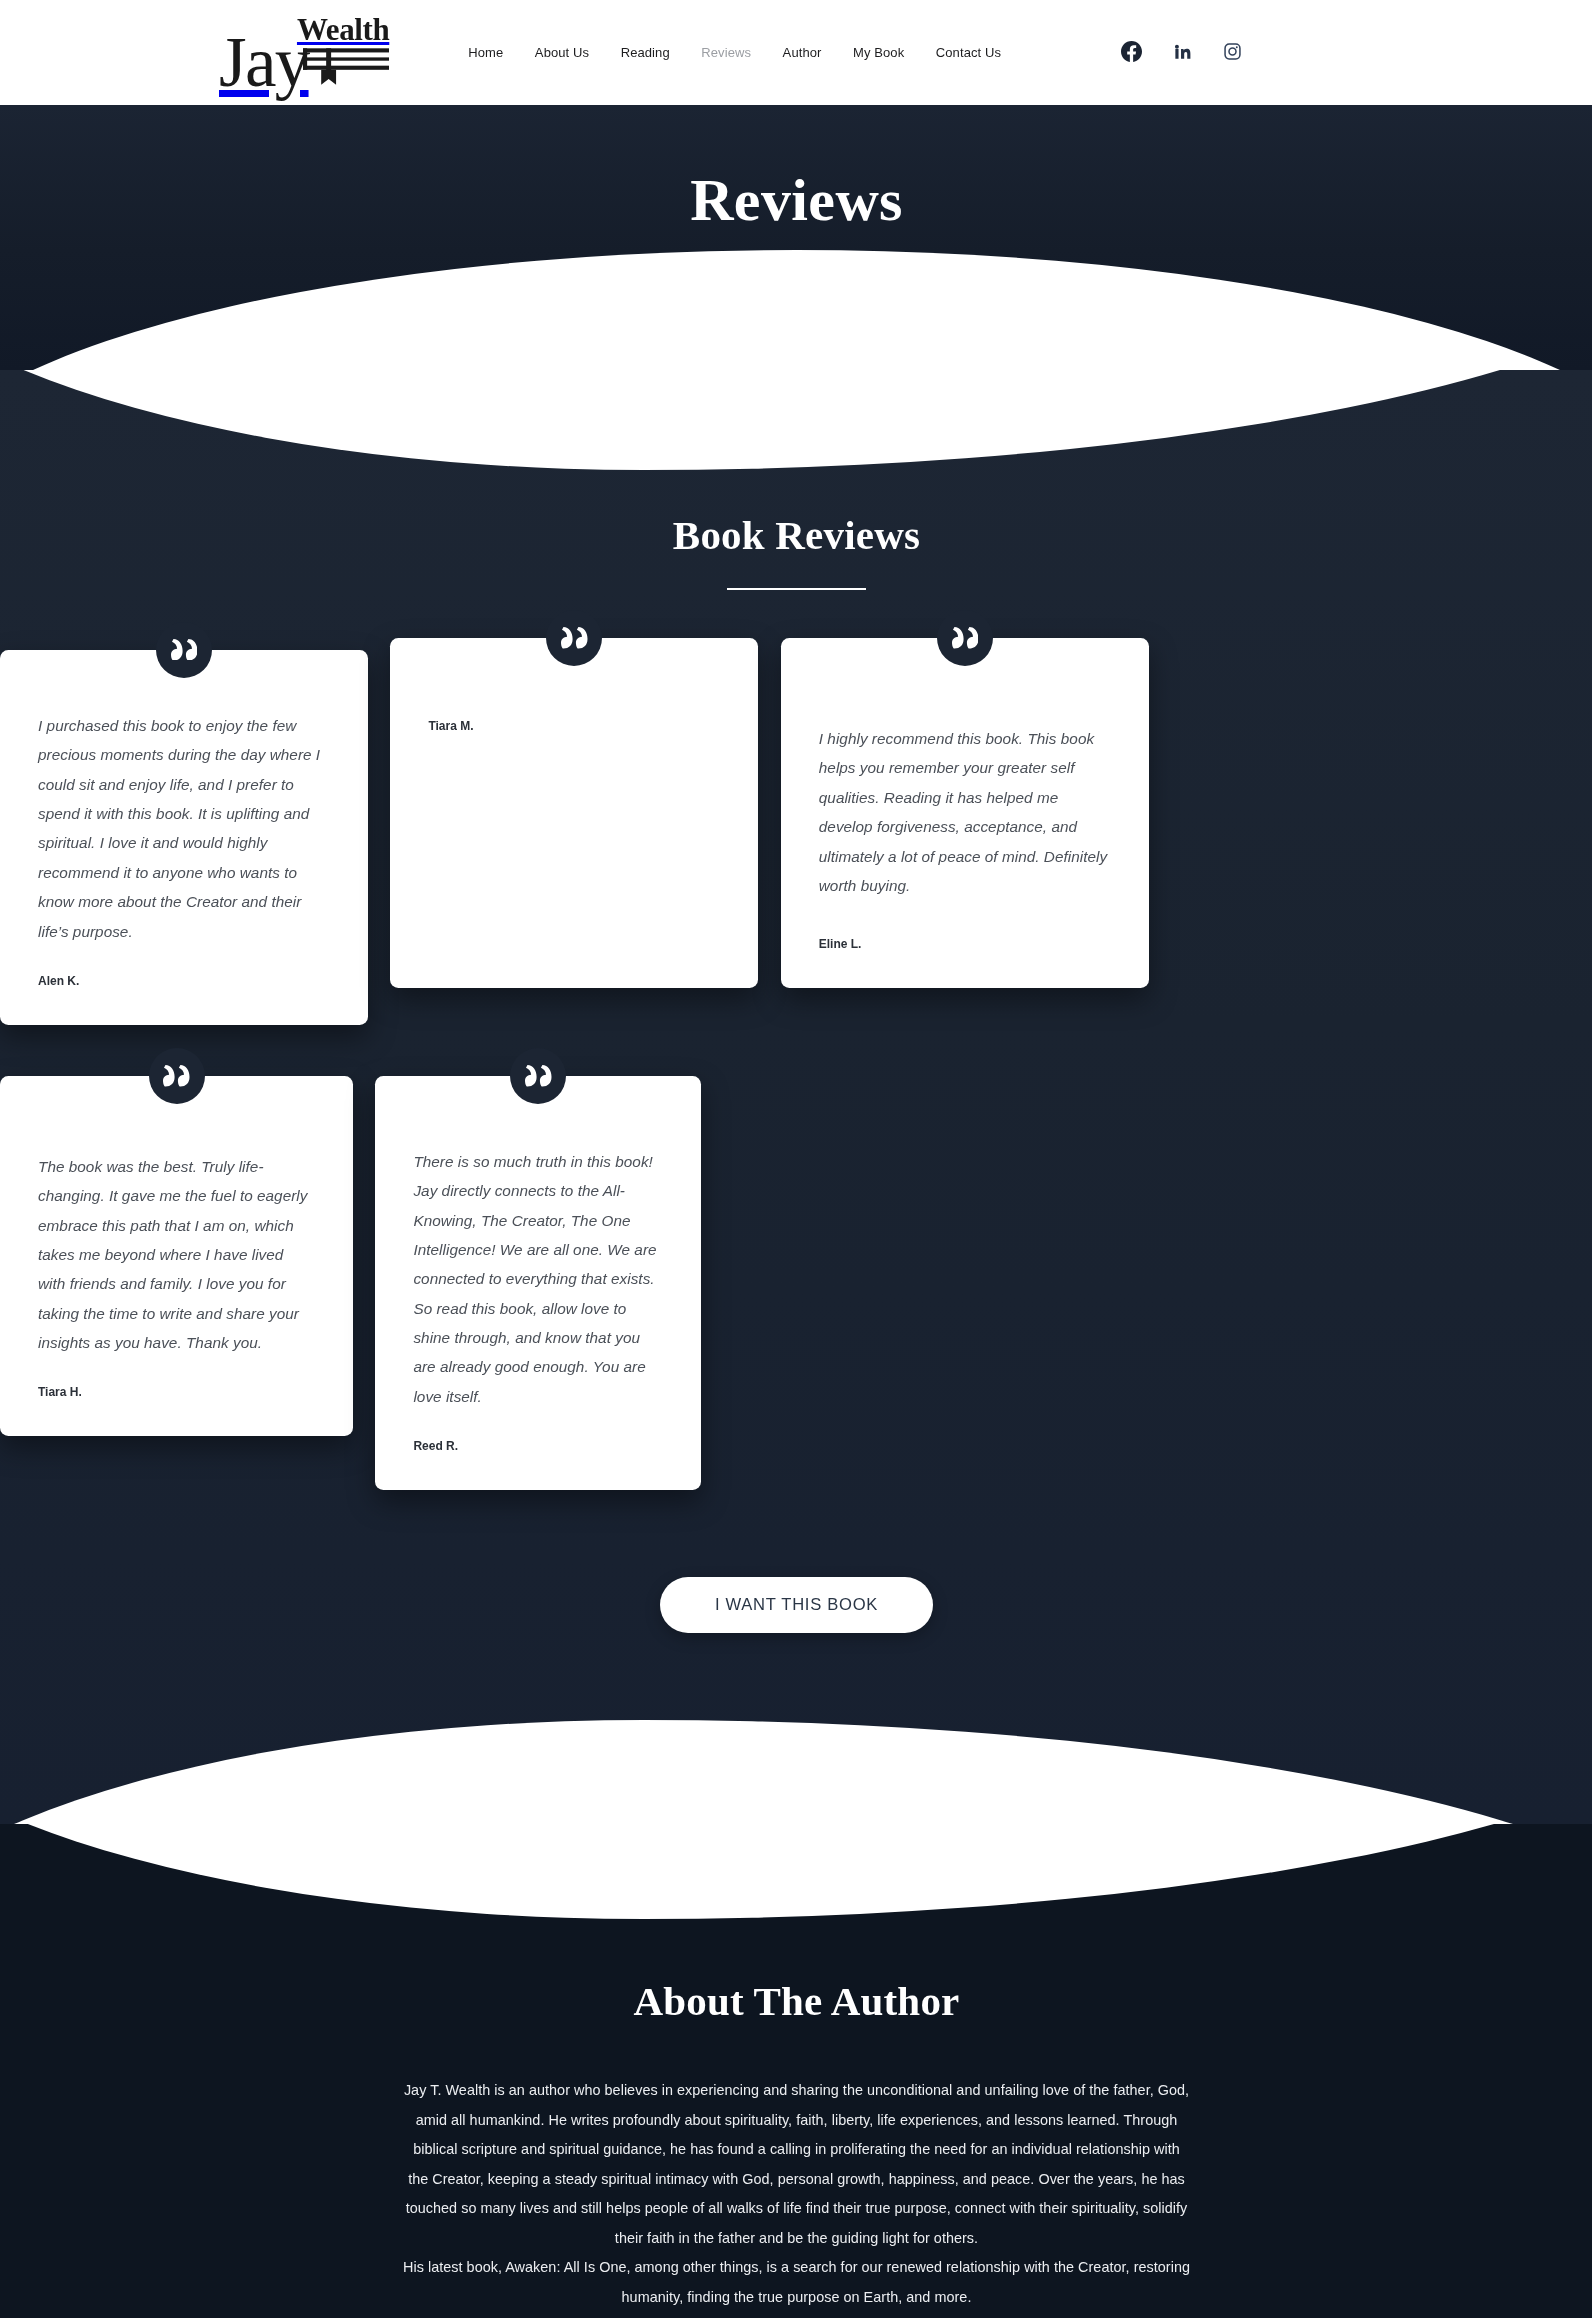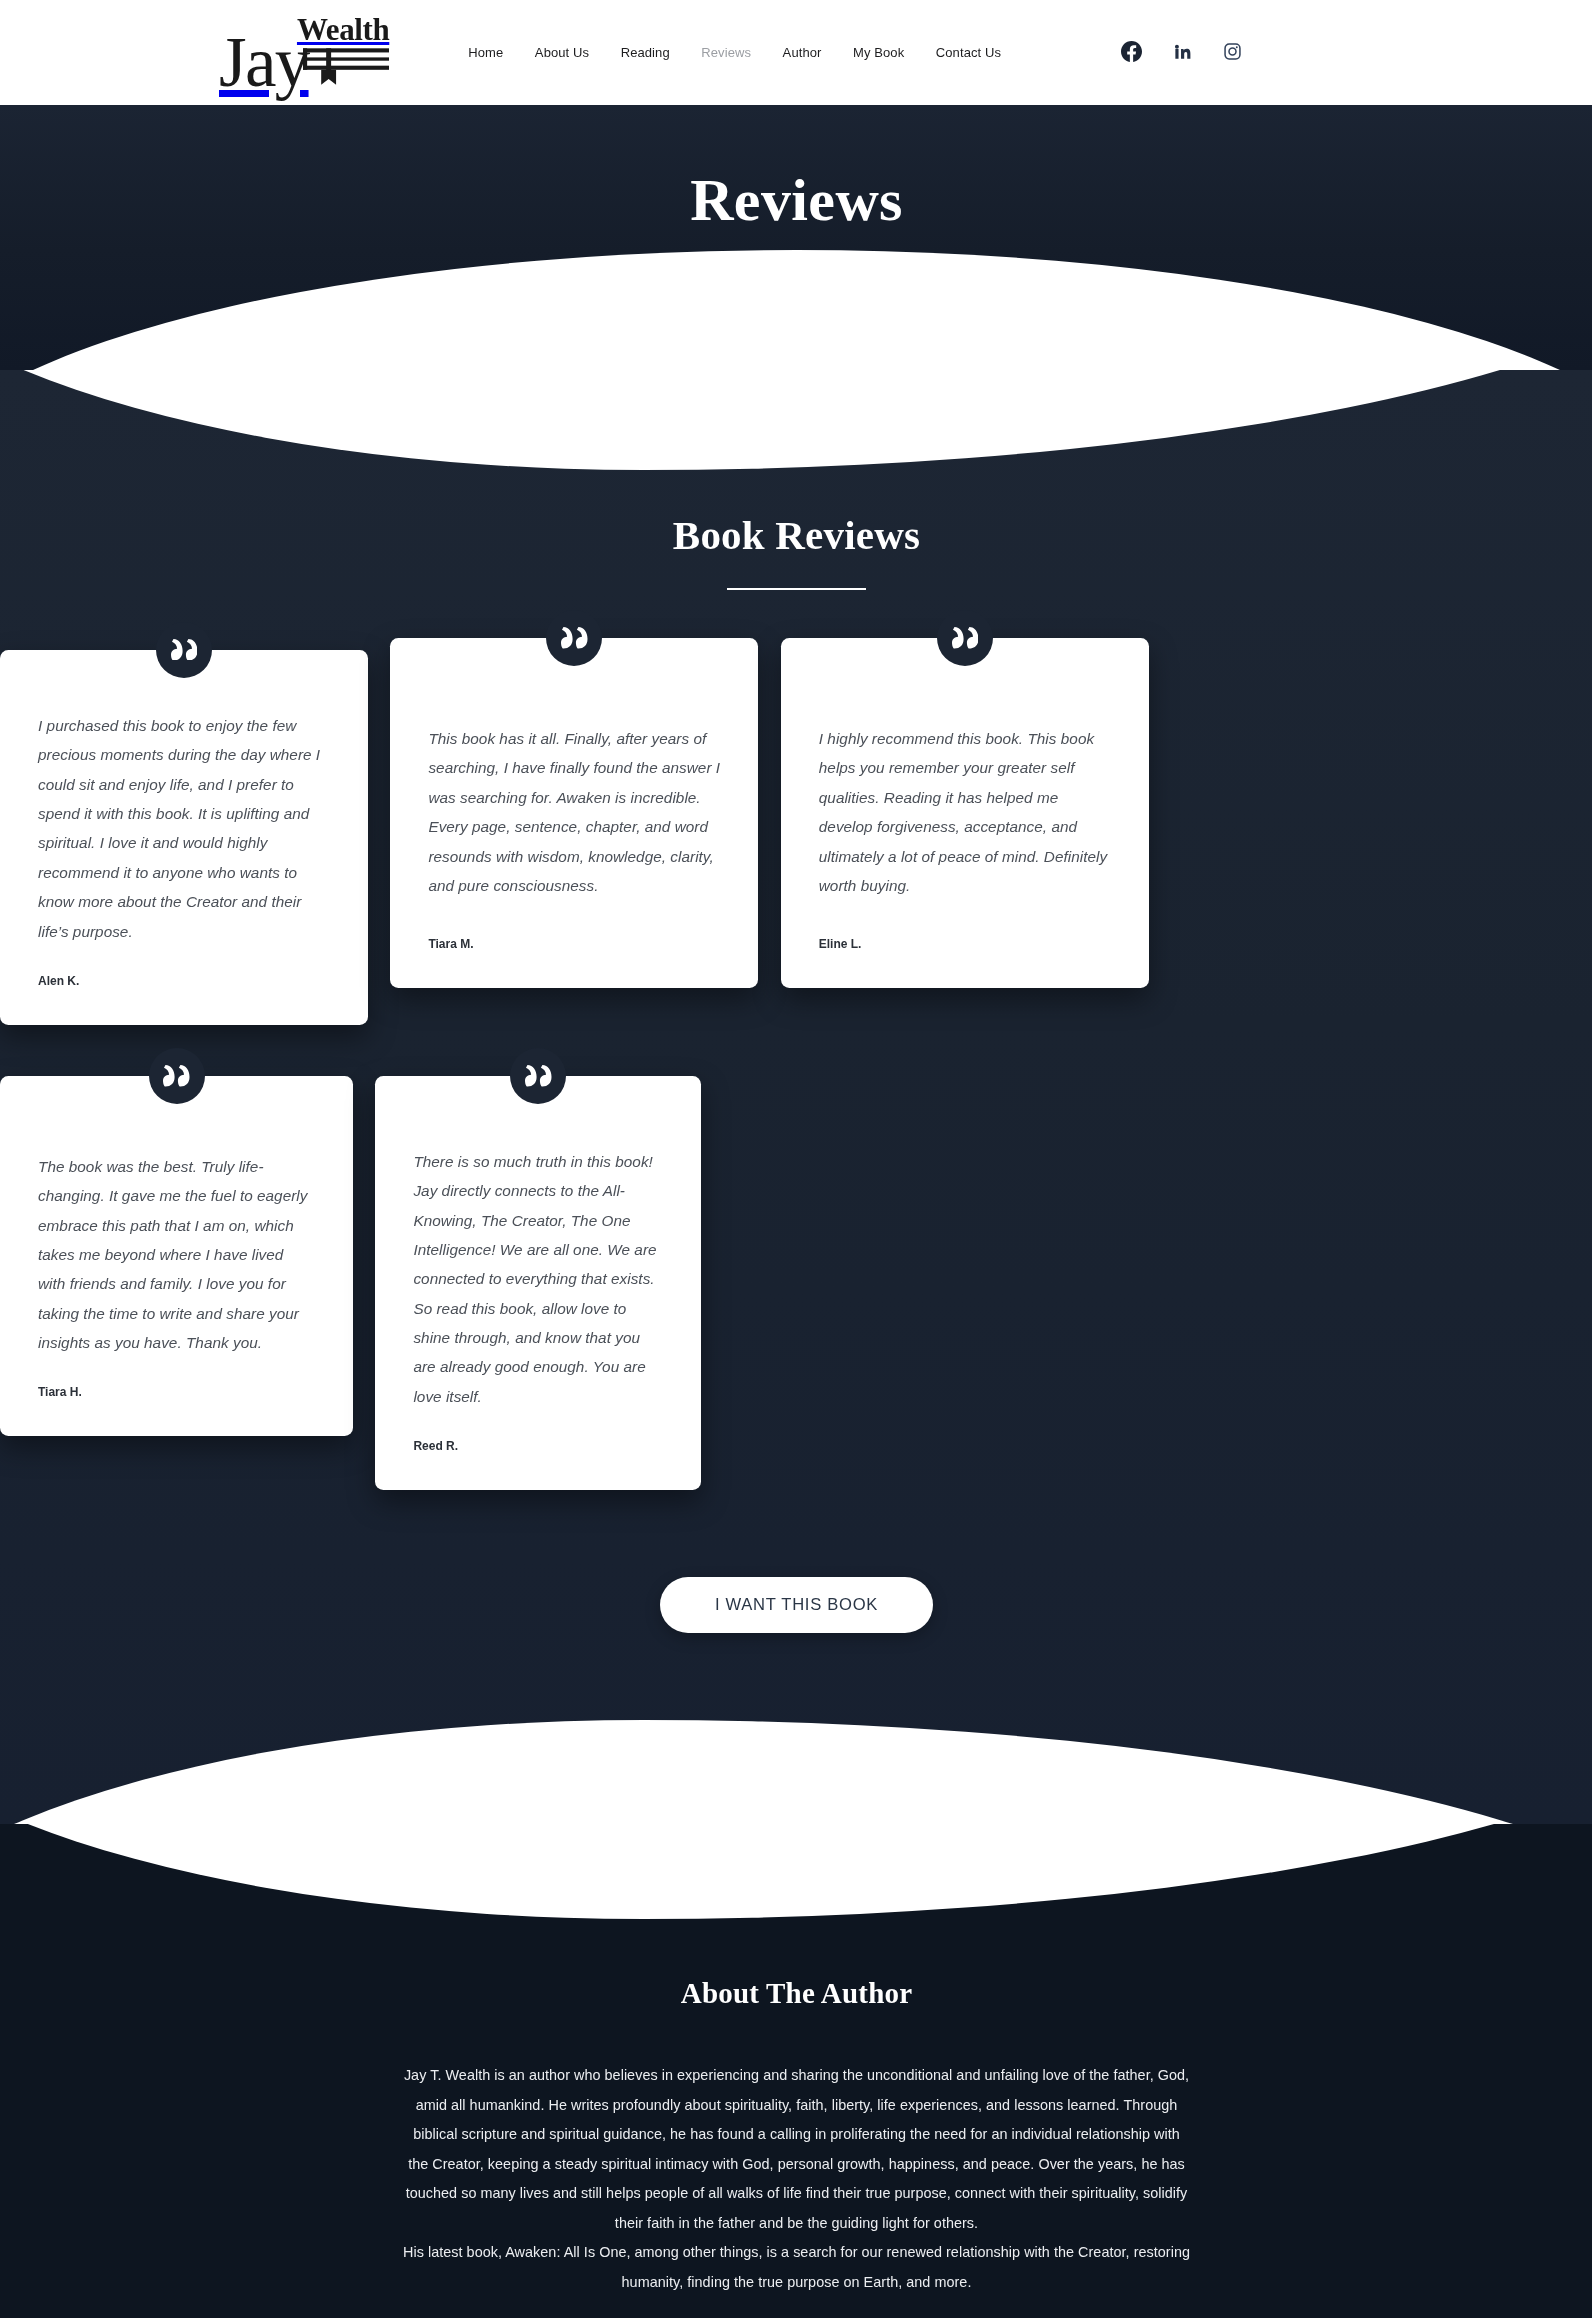--- a/index.html
+++ b/index.html
@@ -262,21 +262,21 @@
     width: 120%;
     height: 265px;
     background: #ffffff;
     border-radius: 0 0 58% 42% / 0 0 100% 100%;
     z-index: 2;
   }
   .author-inner { position: relative; z-index: 5; }
 
   .author-title {
     font-family: "Liberation Serif", serif;
-    font-size: 29px;
+    font-size: 41px;
     font-weight: 700;
     color: #ffffff;
     text-align: center;
     letter-spacing: 0.2px;
   }
   .author-copy {
     margin: 51px auto 0;
     width: 790px;
     text-align: center;
     color: #eceef1;
@@ -369,21 +369,20 @@
           <div class="card-author">Alen K.</div>
         </article>
 
         <article class="card c2">
           <span class="quote-badge">
             <svg width="26.5" height="21.6" viewBox="0 0 32 26" fill="#ffffff">
               <path d="M3 26c6.5 0 11-4.2 11-11.5C14 6.4 9.6 0 3 0L1.2 3.3C5 5 7.2 8 7.4 11.6 3.3 11.8 0 14.7 0 18.6 0 22.6 1.3 26 3 26z"></path>
               <path d="M21 26c6.5 0 11-4.2 11-11.5C32 6.4 27.6 0 21 0l-1.8 3.3c3.8 1.7 6 4.7 6.2 8.3-4.1.2-7.4 3.1-7.4 7 0 4 1.3 7.4 3 7.4z"></path>
             </svg>
           </span>
-          <div class="card-body">This book has it all. Finally, after years of searching, I have finally found the answer I was searching for. Awaken is incredible. Every page, sentence, chapter, and word resounds with wisdom, knowledge, clarity, and pure consciousness.</div>
           <div class="card-author">Tiara M.</div>
         </article>
 
         <article class="card c3">
           <span class="quote-badge">
             <svg width="26.5" height="21.6" viewBox="0 0 32 26" fill="#ffffff">
               <path d="M3 26c6.5 0 11-4.2 11-11.5C14 6.4 9.6 0 3 0L1.2 3.3C5 5 7.2 8 7.4 11.6 3.3 11.8 0 14.7 0 18.6 0 22.6 1.3 26 3 26z"></path>
               <path d="M21 26c6.5 0 11-4.2 11-11.5C32 6.4 27.6 0 21 0l-1.8 3.3c3.8 1.7 6 4.7 6.2 8.3-4.1.2-7.4 3.1-7.4 7 0 4 1.3 7.4 3 7.4z"></path>
             </svg>
           </span>

